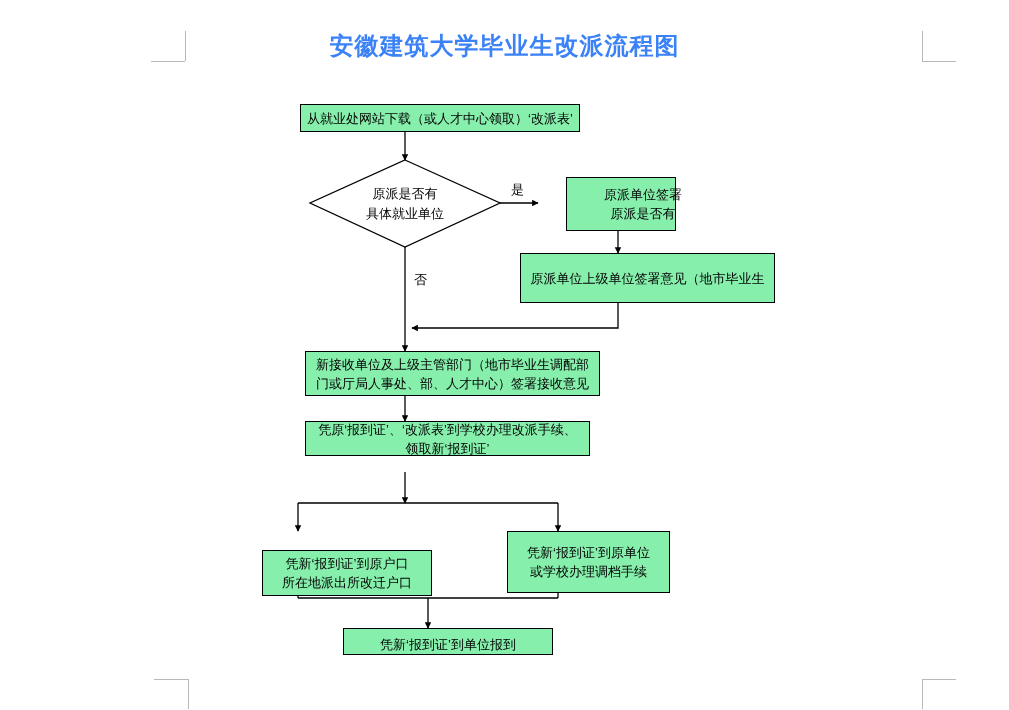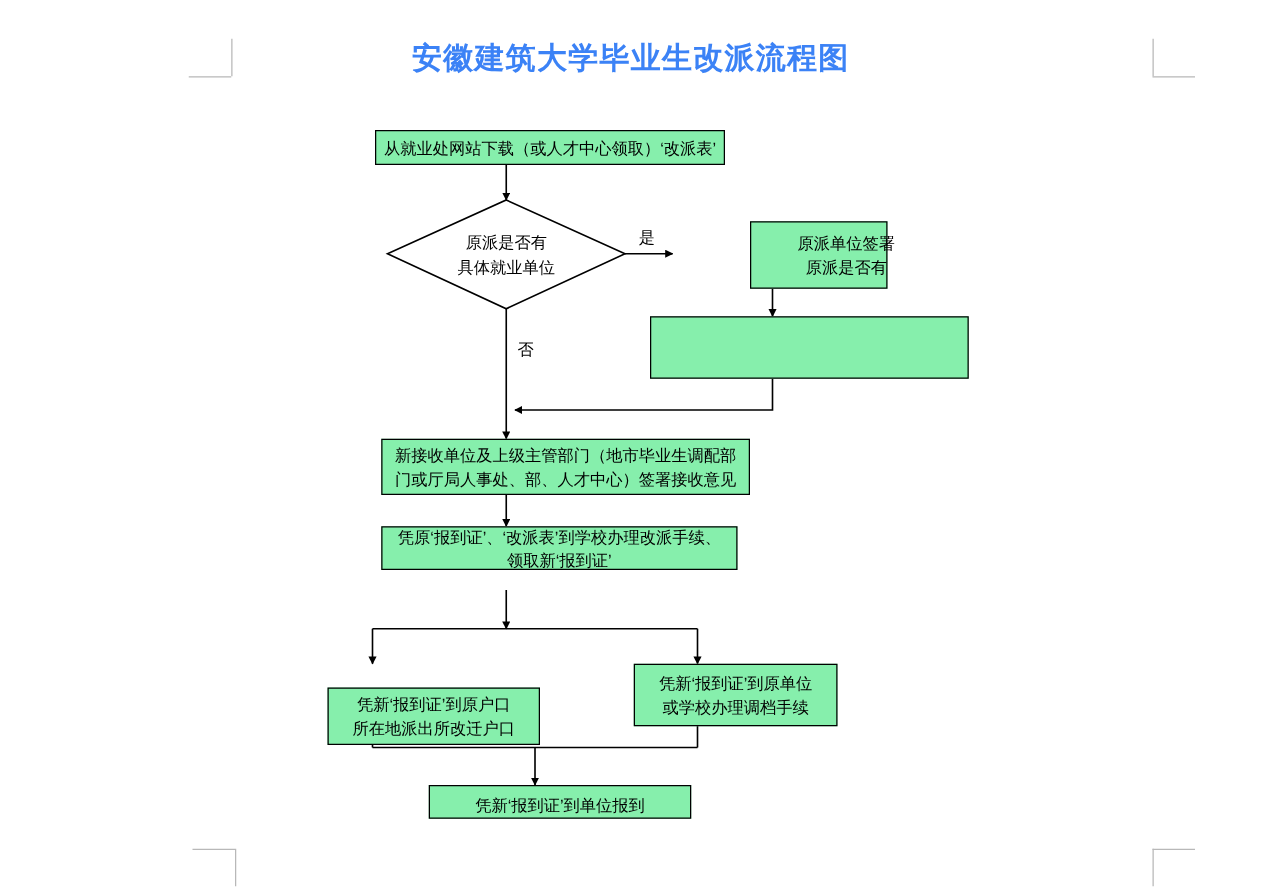--- a/index.html
+++ b/index.html
@@ -134,44 +134,45 @@
 
   <div class="decision" style="left:310px; top:160px; width:190px; height:87px;">
     <span class="line">原派是否有</span>
     <span class="line">具体就业单位</span>
   </div>
 
   <div class="edge-label" style="left:511px; top:182px;">是</div>
 
   <div class="edge-label" style="left:414px; top:272px;">否</div>
 
-  <div class="node" style="left:570px; top:177px; width:110px; height:54px;padding-left:44px;">
+  <div class="node" style="left:536px; top:177px; width:110px; height:54px;padding-left:44px;">
     <span class="line">原派单位签署</span>
     <span class="line">原派是否有</span>
   </div>
 
   <div class="node" style="left:490px; top:253px; width:255px; height:50px;">
+    <span class="line">原派单位上级单位签署意见（地市毕业生</span>
   </div>
 
   <div class="node" style="left:275px; top:351px; width:295px; height:45px;align-items:center;">
     <span class="line">新接收单位及上级主管部门（地市毕业生调配部</span>
     <span class="line">门或厅局人事处、部、人才中心）签署接收意见</span>
   </div>
 
   <div class="node" style="left:275px; top:421px; width:285px; height:35px;">
     <span class="line">凭原‘报到证’、‘改派表’到学校办理改派手续、</span>
     <span class="line">领取新‘报到证’</span>
   </div>
 
   <div class="node" style="left:232px; top:550px; width:170px; height:46px;">
     <span class="line">凭新‘报到证’到原户口</span>
     <span class="line">所在地派出所改迁户口</span>
   </div>
 
-  <div class="node" style="left:477px; top:531px; width:163px; height:50px;">
+  <div class="node" style="left:477px; top:531px; width:163px; height:62px;">
     <span class="line">凭新‘报到证’到原单位</span>
     <span class="line">或学校办理调档手续</span>
   </div>
 
   <div class="node" style="left:313px; top:628px; width:210px; height:27px;justify-content:flex-end;">
     <span class="line">凭新‘报到证’到单位报到</span>
   </div>
 
   <div class="crop-mark" style="left:185px; top:31px;">
     <i class="crop-h" style="left:-34px; top:30px;"></i>

